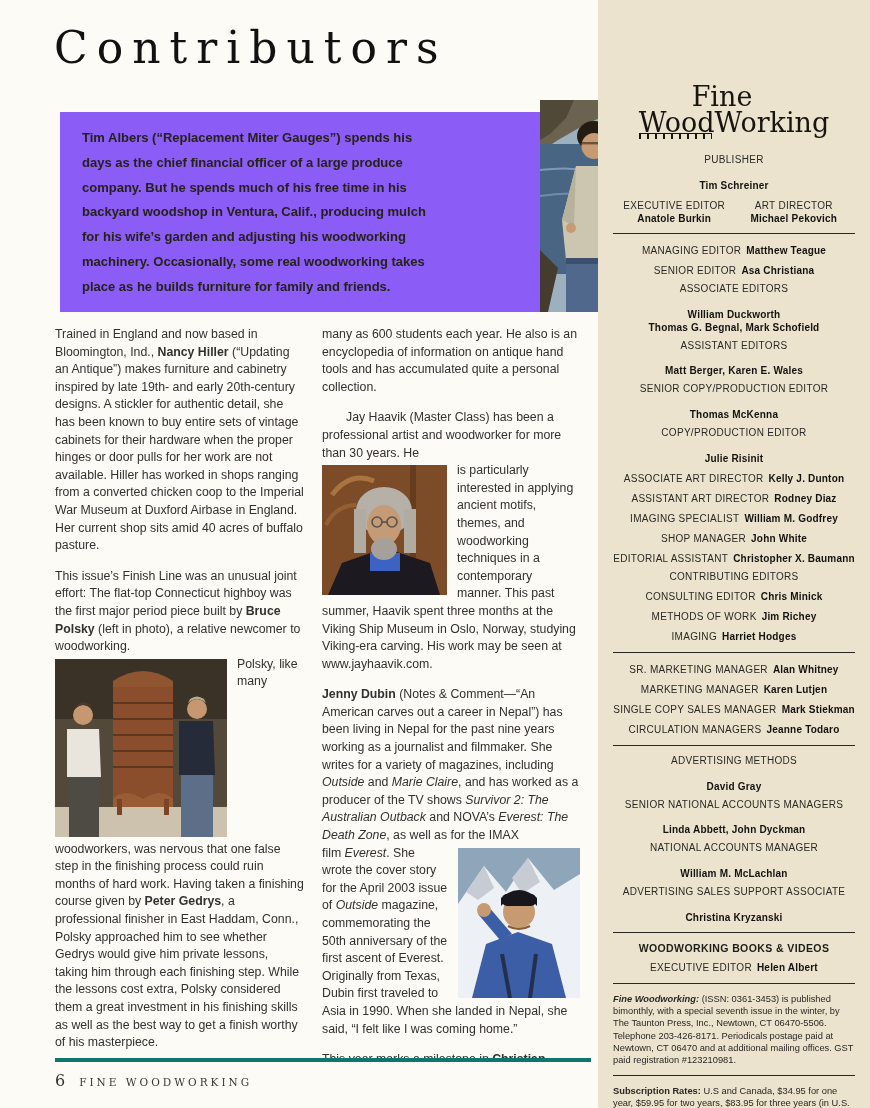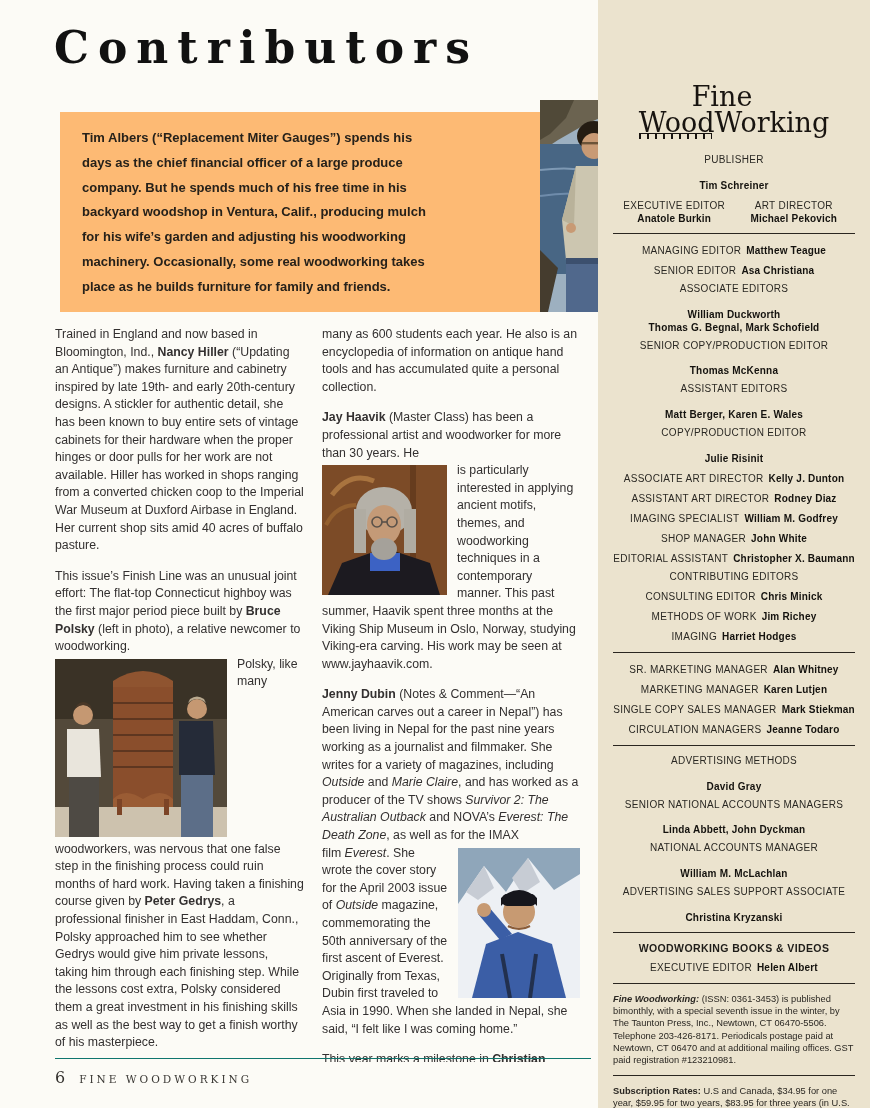--- a/index.html
+++ b/index.html
@@ -1,35 +1,35 @@
 <!DOCTYPE html>
 <html><head>
 <meta charset="utf-8">
 <style>
   html,body{margin:0;padding:0;background:#e8e8e8;}
   .page{position:relative;width:870px;height:1108px;background:#fcfbf6;overflow:hidden;
         font-family:"Liberation Sans",sans-serif;color:#2e2c29;}
   
   .main{position:absolute;left:0;top:0;width:598px;height:1108px;}
   .page-title{position:absolute;left:54px;top:22px;font-family:"DejaVu Serif","Liberation Serif",serif;
-              font-size:44px;font-weight:700;letter-spacing:9px;color:#111;}
-  .feature-box{position:absolute;left:60px;top:112px;width:588px;height:200px;background:#fdba74;}
+              font-size:44px;font-weight:400;letter-spacing:9px;color:#111;}
+  .feature-box{position:absolute;left:60px;top:112px;width:588px;height:200px;background:#8b5cf6;}
   .feature-text{position:absolute;left:22px;top:14px;width:352px;font-size:13px;font-weight:700;
                 color:#26211a;line-height:24.8px;}
   .feature-photo{position:absolute;right:0px;top:-12px;width:108px;height:212px;display:block;}
   .columns{position:absolute;left:55px;top:326px;width:525px;height:736px;overflow:hidden;}
   .col{position:absolute;top:0;font-size:12.3px;line-height:17.6px;color:#333030;}
   .col-left{left:0;width:249px;}
   .col-right{left:267px;width:258px;}
   .body-p{margin:0 0 13px 0;}
   .body-p.cont{margin-bottom:0;}
   .photo-float{display:block;}
   .float-left{float:left;margin:3px 10px 4px 0;}
   .float-right{float:right;margin:3px 0 4px 10px;}
-  .footer{position:absolute;left:55px;top:1058px;width:536px;border-top:1px solid #0f766e;padding-top:9px;}
+  .footer{position:absolute;left:55px;top:1058px;width:536px;border-top:4px solid #0f766e;padding-top:9px;}
   .folio-num{font-family:"DejaVu Serif","Liberation Serif",serif;font-size:16px;color:#33312e;margin-right:14px;}
   .folio-mag{font-family:"DejaVu Serif","Liberation Serif",serif;font-size:10.5px;letter-spacing:3px;color:#3a3834;}
   
   .sidebar{position:absolute;left:598px;top:0;width:272px;height:1108px;background:#ebe3ce;
            color:#1e1c18;}
   .sb-inner{padding:86px 15px 0 15px;text-align:center;}
   .logo{font-family:"DejaVu Serif","Liberation Serif",serif;color:#181410;margin-bottom:16px;}
   .logo-l1{font-size:27px;line-height:22px;margin-left:-24px;}
   .logo-l2{font-size:27px;line-height:30px;}
   .logo-wood{position:relative;display:inline-block;}
@@ -119,21 +119,21 @@
             <p class="body-p"><span>Polsky, like many woodworkers, was nervous that one false step in the finishing process could ruin months of hard work. Having taken a finishing course given by </span><span style="font-weight: 700;">Peter Gedrys</span><span>, a professional finisher in East Haddam, Conn., Polsky approached him to see whether Gedrys would give him private lessons, taking him through each finishing step. While the lessons cost extra, Polsky considered them a great investment in his finishing skills as well as the best way to get a finish worthy of his masterpiece.</span></p>
           </div>
         </div>
 
       </div>
 
       <div class="col col-right">
         <p class="body-p"><span>many as 600 students each year. He also is an encyclopedia of information on antique hand tools and has accumulated quite a personal collection.</span></p>
 
         <div>
-          <p class="body-p cont"><span style="font-weight: 700;">Jay Haavik</span><span> (Master Class) has been a professional artist and woodworker for more than 30 years. He</span></p>
+          <p class="body-p cont"><span style="font-weight: 400; margin-left: 24px;">Jay Haavik</span><span> (Master Class) has been a professional artist and woodworker for more than 30 years. He</span></p>
           <div>
             <svg class="photo-float float-left" width="125" height="130" viewBox="0 0 125 130" xmlns="http://www.w3.org/2000/svg">
               <rect width="125" height="130" fill="#7c4b27"></rect>
               <rect x="88" width="6" height="130" fill="#663c1e"></rect>
               <path d="M10,30 Q28,6 52,16" stroke="#a9743f" stroke-width="5" fill="none"></path>
               <path d="M4,60 Q14,40 34,40" stroke="#94602f" stroke-width="4" fill="none"></path>
               <polygon points="6,130 20,98 54,86 72,86 108,98 118,130" fill="#1c1a20"></polygon>
               <rect x="48" y="88" width="30" height="18" fill="#3c62c4"></rect>
               <ellipse cx="62" cy="46" rx="28" ry="24" fill="#b5b1a8"></ellipse>
               <rect x="32" y="44" width="12" height="44" fill="#b0aca2"></rect>
@@ -207,26 +207,26 @@
 
       <div>
         <div class="entry"><span class="role">MANAGING EDITOR</span><span class="pname">Matthew Teague</span></div>
         <div class="entry"><span class="role">SENIOR EDITOR</span><span class="pname">Asa Christiana</span></div>
         <div class="entry stack">
             <span class="role">ASSOCIATE EDITORS</span>
             <span class="pname">William Duckworth
 Thomas G. Begnal, Mark Schofield</span>
           </div>
         <div class="entry stack">
+            <span class="role">ASSISTANT EDITORS</span>
+            <span class="pname">Matt Berger, Karen E. Wales</span>
+          </div>
+        <div class="entry stack">
             <span class="role">SENIOR COPY/PRODUCTION EDITOR</span>
             <span class="pname">Thomas McKenna</span>
-          </div>
-        <div class="entry stack">
-            <span class="role">ASSISTANT EDITORS</span>
-            <span class="pname">Matt Berger, Karen E. Wales</span>
           </div>
         <div class="entry stack">
             <span class="role">COPY/PRODUCTION EDITOR</span>
             <span class="pname">Julie Risinit</span>
           </div>
         <div class="entry"><span class="role">ASSOCIATE ART DIRECTOR</span><span class="pname">Kelly J. Dunton</span></div>
         <div class="entry"><span class="role">ASSISTANT ART DIRECTOR</span><span class="pname">Rodney Diaz</span></div>
         <div class="entry"><span class="role">IMAGING SPECIALIST</span><span class="pname">William M. Godfrey</span></div>
         <div class="entry"><span class="role">SHOP MANAGER</span><span class="pname">John White</span></div>
         <div class="entry"><span class="role">EDITORIAL ASSISTANT</span><span class="pname">Christopher X. Baumann</span></div>

